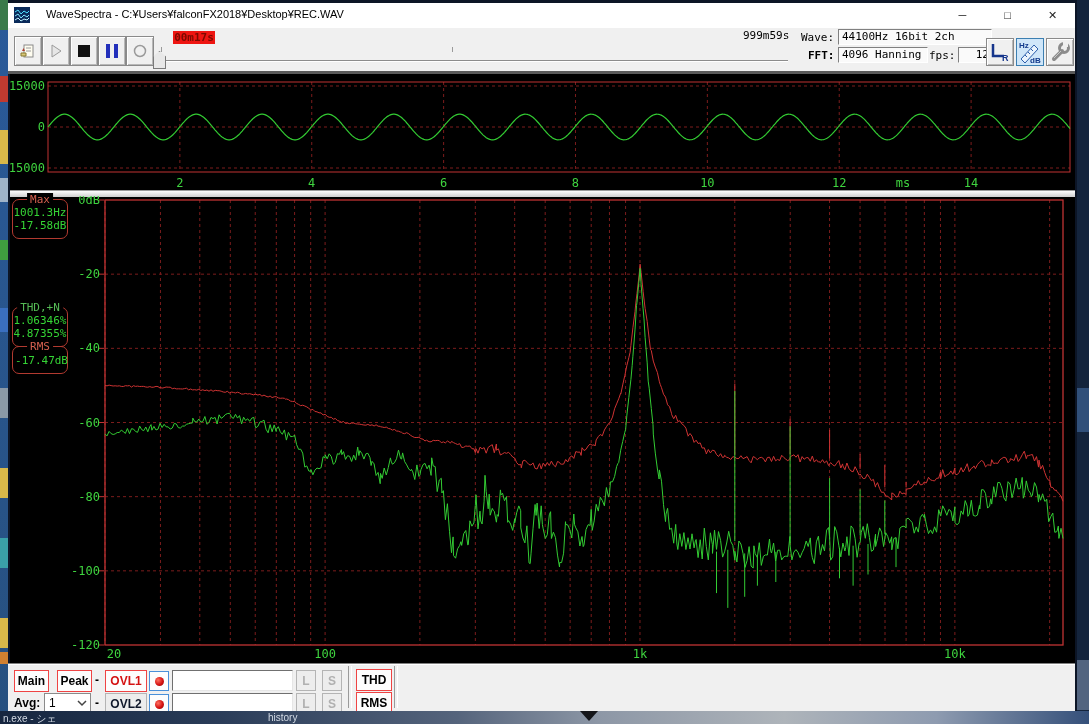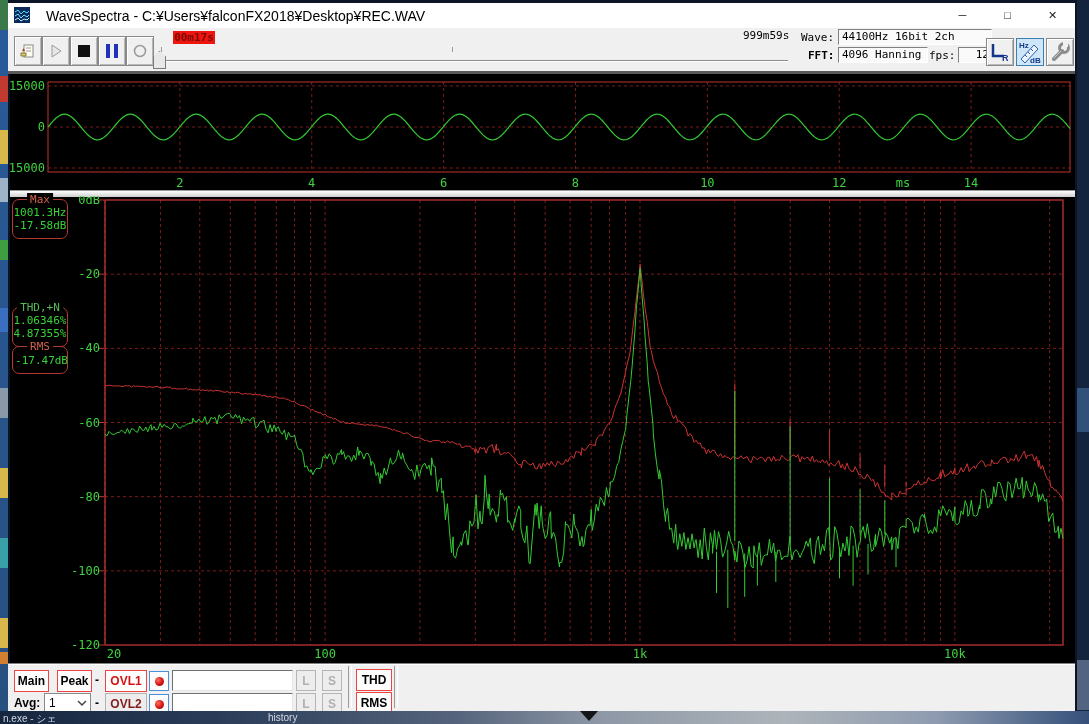--- a/index.html
+++ b/index.html
@@ -1,21 +1,21 @@
 <!DOCTYPE html>
 <html><head>
 <meta charset="utf-8">
 <style>
   html,body{margin:0;padding:0;}
   body{width:1089px;height:724px;position:relative;overflow:hidden;
        background:#0c1526;font-family:"Liberation Sans",sans-serif;}
   .abs{position:absolute;}
   
   #titlebar{left:8px;top:3px;width:1067px;height:25px;background:#ffffff;border-bottom:1px solid #d9d9d9;}
-  #title-text{left:38px;top:5px;font-size:14px;color:#000;white-space:nowrap;}
+  #title-text{left:38px;top:5px;font-size:11px;color:#000;white-space:nowrap;}
   .capbtn{top:3px;width:45px;height:25px;text-align:center;line-height:25px;font-size:11px;color:#222;}
   #toolbar{left:8px;top:28px;width:1067px;height:43px;background:#f0f0f0;}
   #toolbar-shadow{left:8px;top:71px;width:1067px;height:3px;background:#5a5a5a;}
   .btn3d{background:#f0f0f0;border:1px solid #8a8a8a;
          box-shadow:inset 1px 1px 0 #ffffff, inset -1px -1px 0 #b8b8b8;}
   .tbbtn{top:36px;width:26px;height:28px;display:flex;align-items:center;justify-content:center;}
   #time-label{left:157px;top:31px;width:42px;height:13px;background:#ee1511;color:#7c0a00;
               font:bold 11px "DejaVu Sans Mono",monospace;text-align:center;line-height:13px;margin-left:16px;}
   #slider-track{left:160px;top:60px;width:628px;height:1px;background:#8c8c8c;border-bottom:1px solid #fff;}
   #slider-thumb{left:153px;top:51px;width:11px;height:16px;background:#e8e8e8;border:1px solid #7a7a7a;
@@ -276,21 +276,21 @@
 <div class="abs gbtn" style="left:356px;top:669px;width:34px;height:20px;">THD</div>
 
 <div class="abs dashsep" style="left:14px;top:696px;">Avg:</div>
 <div class="abs" style="left:44px;top:693px;width:45px;height:19px;background:#fff;border:1px solid #8a8a8a;">
   <span style="position:absolute;left:4px;top:2px;font:12px 'Liberation Sans',sans-serif;">1</span>
   <svg class="abs" style="right:3px;top:6px;" width="10" height="7">
       <polyline points="1,1 5,5 9,1" fill="none" stroke="#444" stroke-width="1.5"></polyline>
     </svg>
 </div>
 <div class="abs dashsep" style="left:95px;top:696px;">-</div>
-<div class="abs graybtn" style="left:105px;top:693px;width:40px;height:20px;color:#7f1d1d;">OVL2</div>
+<div class="abs graybtn" style="left:105px;top:693px;width:40px;height:20px;color:#0f172a;">OVL2</div>
 <div class="abs ledbtn" style="left:149px;top:694px;width:18px;height:18px;">
     <span class="led"></span>
   </div>
 <input class="abs tinput" style="left: 172px; top: 693px; width: 115px; height: 17px;" value="">
 <div class="abs graybtn" style="left:296px;top:693px;width:18px;height:19px;">L</div>
 <div class="abs graybtn" style="left:322px;top:693px;width:18px;height:19px;">S</div>
 <div class="abs gbtn" style="left:356px;top:692px;width:34px;height:20px;">RMS</div>
 <div class="abs groove" style="left:348px;"></div>
 <div class="abs groove" style="left:394px;"></div>
 

